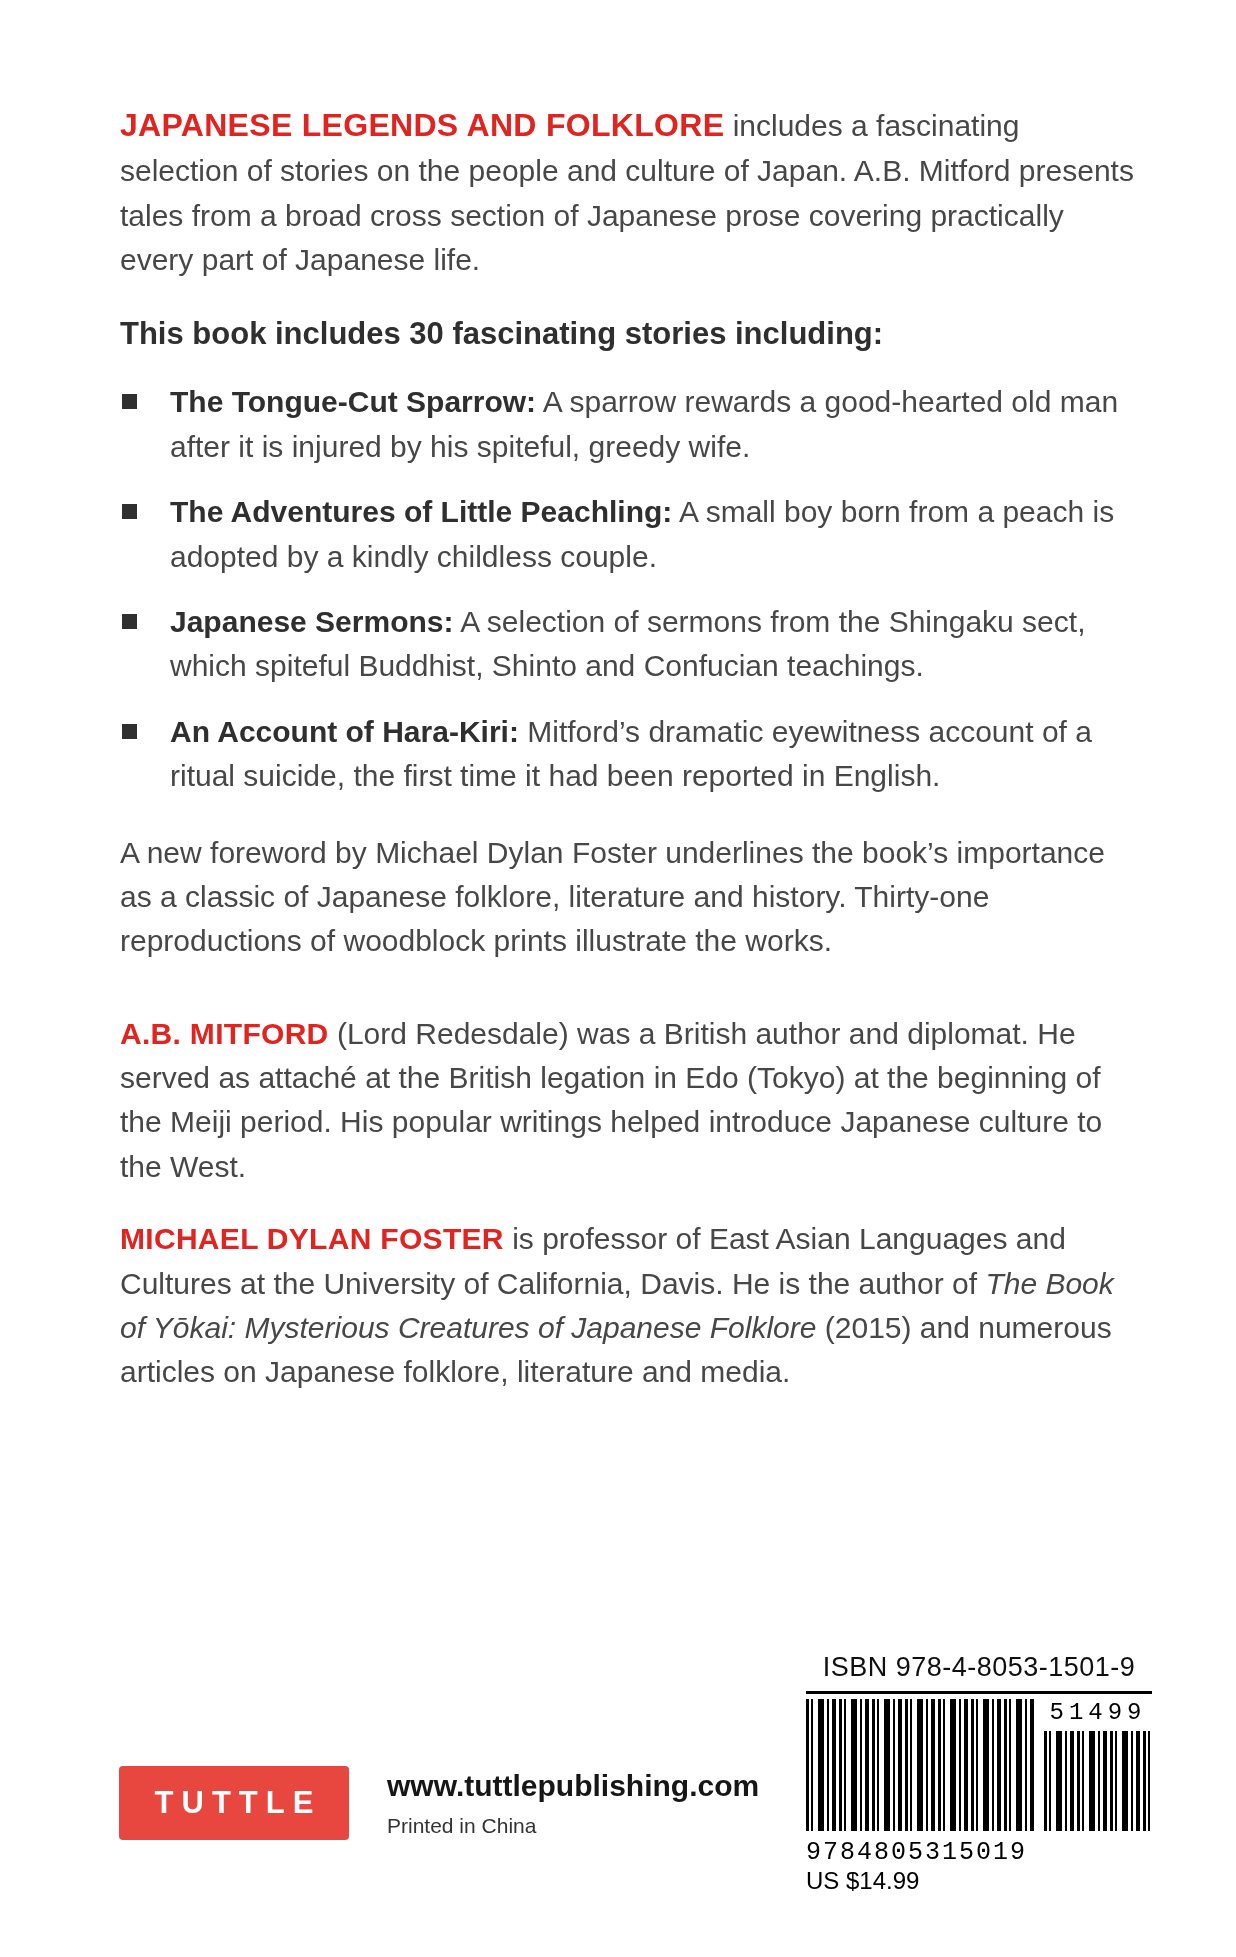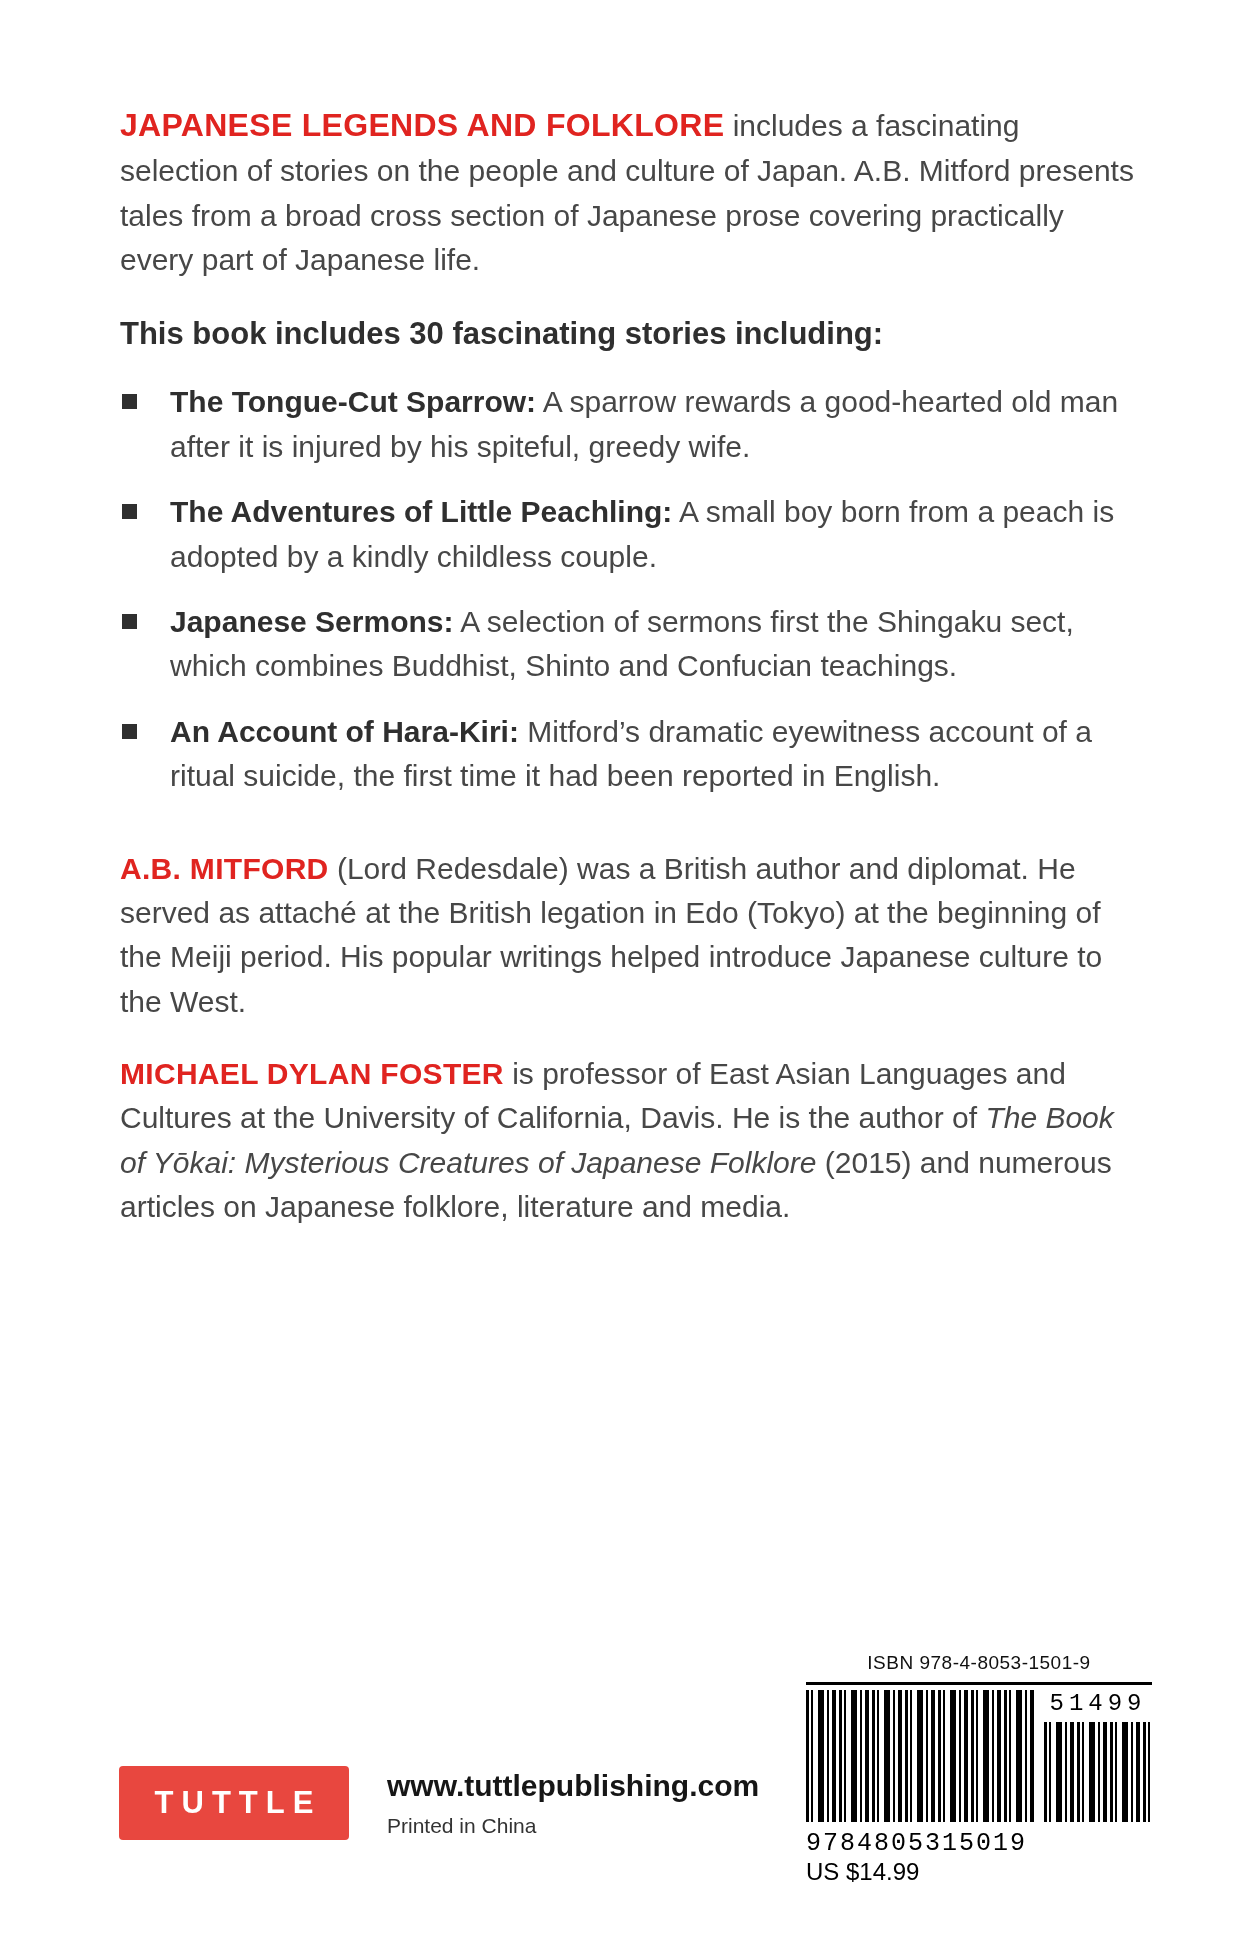--- a/index.html
+++ b/index.html
@@ -52,21 +52,21 @@
     color: var(--accent-red, #e02420);
     font-weight: 700;
     letter-spacing: 0.3px;
   }
   .italic { font-style: italic; }
 
   
   .isbn-block { position: absolute; left: 806px; top: 1652px; width: 346px; }
   .isbn-text {
     text-align: center;
-    font-size: 19px;
+    font-size: 27px;
     color: #101010;
     letter-spacing: 0.5px;
     white-space: nowrap;
   }
   .isbn-rule { border-top: 3px solid #000; margin-top: 8px; }
   .barcode-row { display: flex; margin-top: 5px; }
   .barcode-main { flex: 1 1 auto; height: 132px; }
   .addon-wrap { width: 108px; margin-left: 7px; display: flex; flex-direction: column; }
   .addon-code {
     text-align: center;
@@ -130,28 +130,29 @@
       <li class="story">
         <span class="bullet"></span>
         <span class="story-title">The Tongue-Cut Sparrow:</span><span class="story-desc"> A sparrow rewards a good-hearted old man after it is injured by his spiteful, greedy wife.</span>
       </li>
       <li class="story">
         <span class="bullet"></span>
         <span class="story-title">The Adventures of Little Peachling:</span><span class="story-desc"> A small boy born from a peach is adopted by a kindly childless couple.</span>
       </li>
       <li class="story">
         <span class="bullet"></span>
-        <span class="story-title">Japanese Sermons:</span><span class="story-desc"> A selection of sermons first the Shingaku sect, which combines Buddhist, Shinto and Confucian teachings.</span>
+        <span class="story-title">Japanese Sermons:</span><span class="story-desc"> A selection of sermons from the Shingaku sect, which spiteful Buddhist, Shinto and Confucian teachings.</span>
       </li>
       <li class="story">
         <span class="bullet"></span>
         <span class="story-title">An Account of Hara-Kiri:</span><span class="story-desc"> Mitford’s dramatic eyewitness account of a ritual suicide, the first time it had been reported in English.</span>
       </li>
     </ul>
 
+    <p class="foreword">A new foreword by Michael Dylan Foster underlines the book’s importance as a classic of Japanese folklore, literature and history. Thirty-one reproductions of woodblock prints illustrate the works.</p>
 
     <p class="bio">
       <span class="red-name">A.B. MITFORD</span><span> (Lord Redesdale) was a British author and diplomat. He served as attaché at the British legation in Edo (Tokyo) at the beginning of the Meiji period. His popular writings helped introduce Japanese culture to the West.</span>
     </p>
 
     <p class="bio">
       <span class="red-name">MICHAEL DYLAN FOSTER</span><span> is professor of East Asian Languages and Cultures at the University of California, Davis. He is the author of </span><span class="italic">The Book of Yōkai: Mysterious Creatures of Japanese Folklore</span><span> (2015) and numerous articles on Japanese folklore, literature and media.</span>
     </p>
 
   </div>

